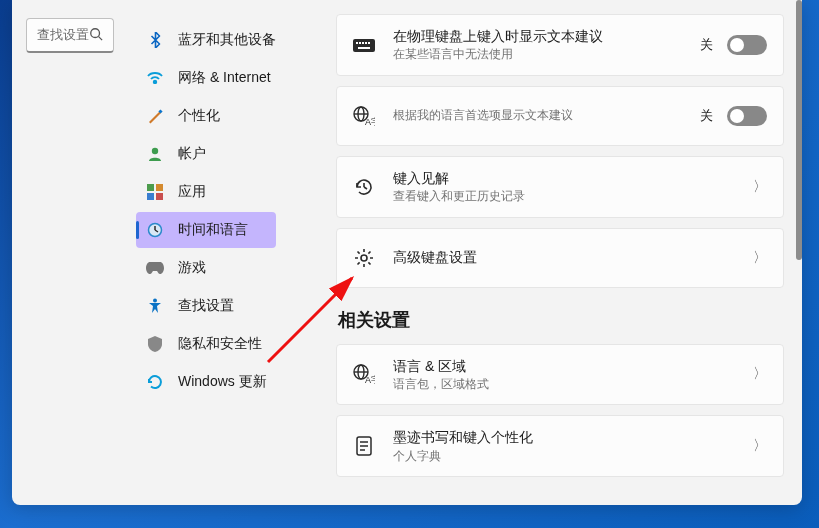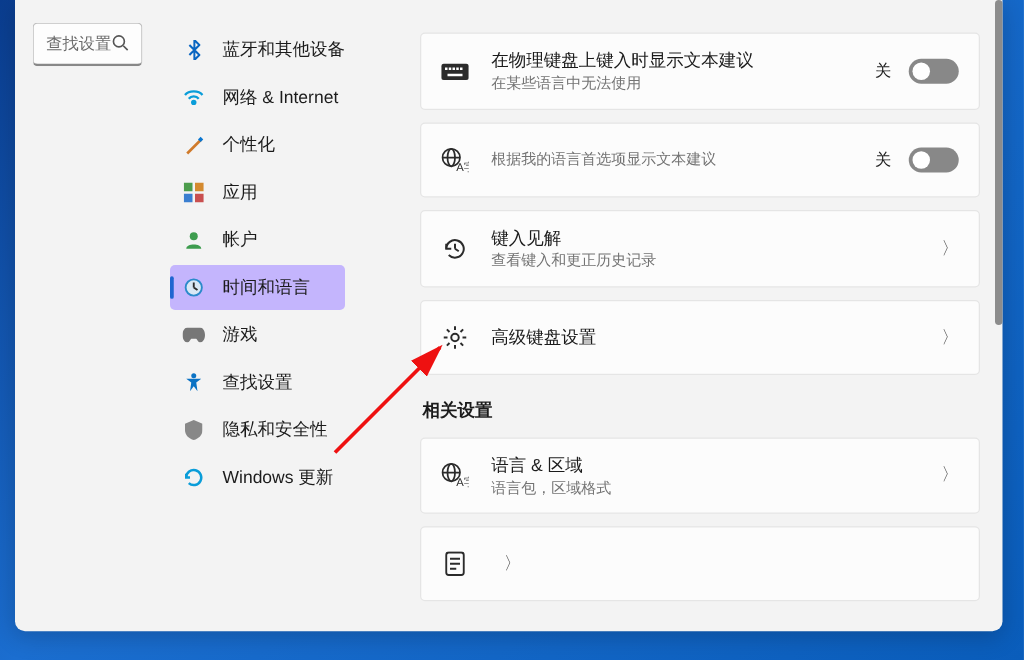--- a/index.html
+++ b/index.html
@@ -92,21 +92,21 @@
     display: flex;
     align-items: center;
     justify-content: center;
     color: #444;
     flex: 0 0 18px;
   }
 
   
   .main {
     flex: 1;
-    padding: 26px 18px 10px 14px;
+    padding: 14px 18px 10px 14px;
     overflow-y: auto;
     height: 505px;
     box-sizing: border-box;
   }
 
   .card {
     background: #fcfcfc;
     border: 1px solid #e5e5e5;
     border-radius: 4px;
     display: flex;
@@ -170,21 +170,21 @@
     height: 14px;
     background: #fff;
     border-radius: 50%;
   }
   .chev {
     color: #555;
     font-size: 14px;
   }
 
   .section-title {
-    font-size: 14px;
+    font-size: 18px;
     color: #1b1b1b;
     font-weight: 600;
     margin: 20px 0 12px 2px;
   }
 
   
   .arrow-overlay {
     position: absolute;
     left: 0; top: 0;
     width: 819px; height: 528px;
@@ -247,39 +247,39 @@
         <span class="nav-icon">
           <svg width="16" height="16" viewBox="0 0 16 16">
               <path d="M2 14 L13 3 L14.5 4.5 L3.5 15.5 Z" fill="#d07a2a"></path>
               <rect x="12" y="2" width="3" height="3" fill="#0a76d0" transform="rotate(45 13.5 3.5)"></rect>
             </svg>
         </span>
         <span>个性化</span>
       </div>
 
       <div class="nav-item">
+        <span class="nav-icon" style="color:#3d9c4e">
+          <svg width="16" height="16" viewBox="0 0 16 16" fill="currentColor">
+              <circle cx="8" cy="5" r="3.2"></circle>
+              <path d="M2 15 C2 10.5 14 10.5 14 15 Z"></path>
+            </svg>
+        </span>
+        <span>帐户</span>
+      </div>
+
+      <div class="nav-item">
         <span class="nav-icon">
           <svg width="16" height="16" viewBox="0 0 16 16">
               <rect x="0" y="0" width="7" height="7" fill="#4c9c4c"></rect>
               <rect x="9" y="0" width="7" height="7" fill="#d48a2f"></rect>
               <rect x="0" y="9" width="7" height="7" fill="#3a7ed0"></rect>
               <rect x="9" y="9" width="7" height="7" fill="#c94f4f"></rect>
             </svg>
         </span>
         <span>应用</span>
-      </div>
-
-      <div class="nav-item">
-        <span class="nav-icon" style="color:#3d9c4e">
-          <svg width="16" height="16" viewBox="0 0 16 16" fill="currentColor">
-              <circle cx="8" cy="5" r="3.2"></circle>
-              <path d="M2 15 C2 10.5 14 10.5 14 15 Z"></path>
-            </svg>
-        </span>
-        <span>帐户</span>
       </div>
 
       <div class="nav-item active">
         <span class="nav-icon">
           <svg width="16" height="16" viewBox="0 0 16 16" fill="none" stroke="#2b8acb" stroke-width="1.5">
               <circle cx="8" cy="8" r="6.5" fill="#d9e8f5"></circle>
               <path d="M8 8 L8 4 M8 8 L11 10" stroke="#2b2b2b"></path>
             </svg>
         </span>
         <span>时间和语言</span>
@@ -427,20 +427,24 @@
 
     <div class="card" style="margin-bottom:0">
       <span class="lead-icon">
         <svg width="18" height="20" viewBox="0 0 18 20" fill="none" stroke="#2b2b2b" stroke-width="1.5">
             <rect x="2" y="1" width="14" height="18" rx="2"></rect>
             <line x1="5" y1="6" x2="13" y2="6"></line>
             <line x1="5" y1="10" x2="13" y2="10"></line>
             <line x1="5" y1="14" x2="10" y2="14"></line>
           </svg>
       </span>
+      <div class="tcol">
+        <span class="title">墨迹书写和键入个性化</span>
+        <span class="sub">个人字典</span>
+      </div>
       <div class="tail">
         <span class="chev">〉</span>
       </div>
     </div>
 
   </div>
 
   <div class="sb"></div>
 </div>
 

